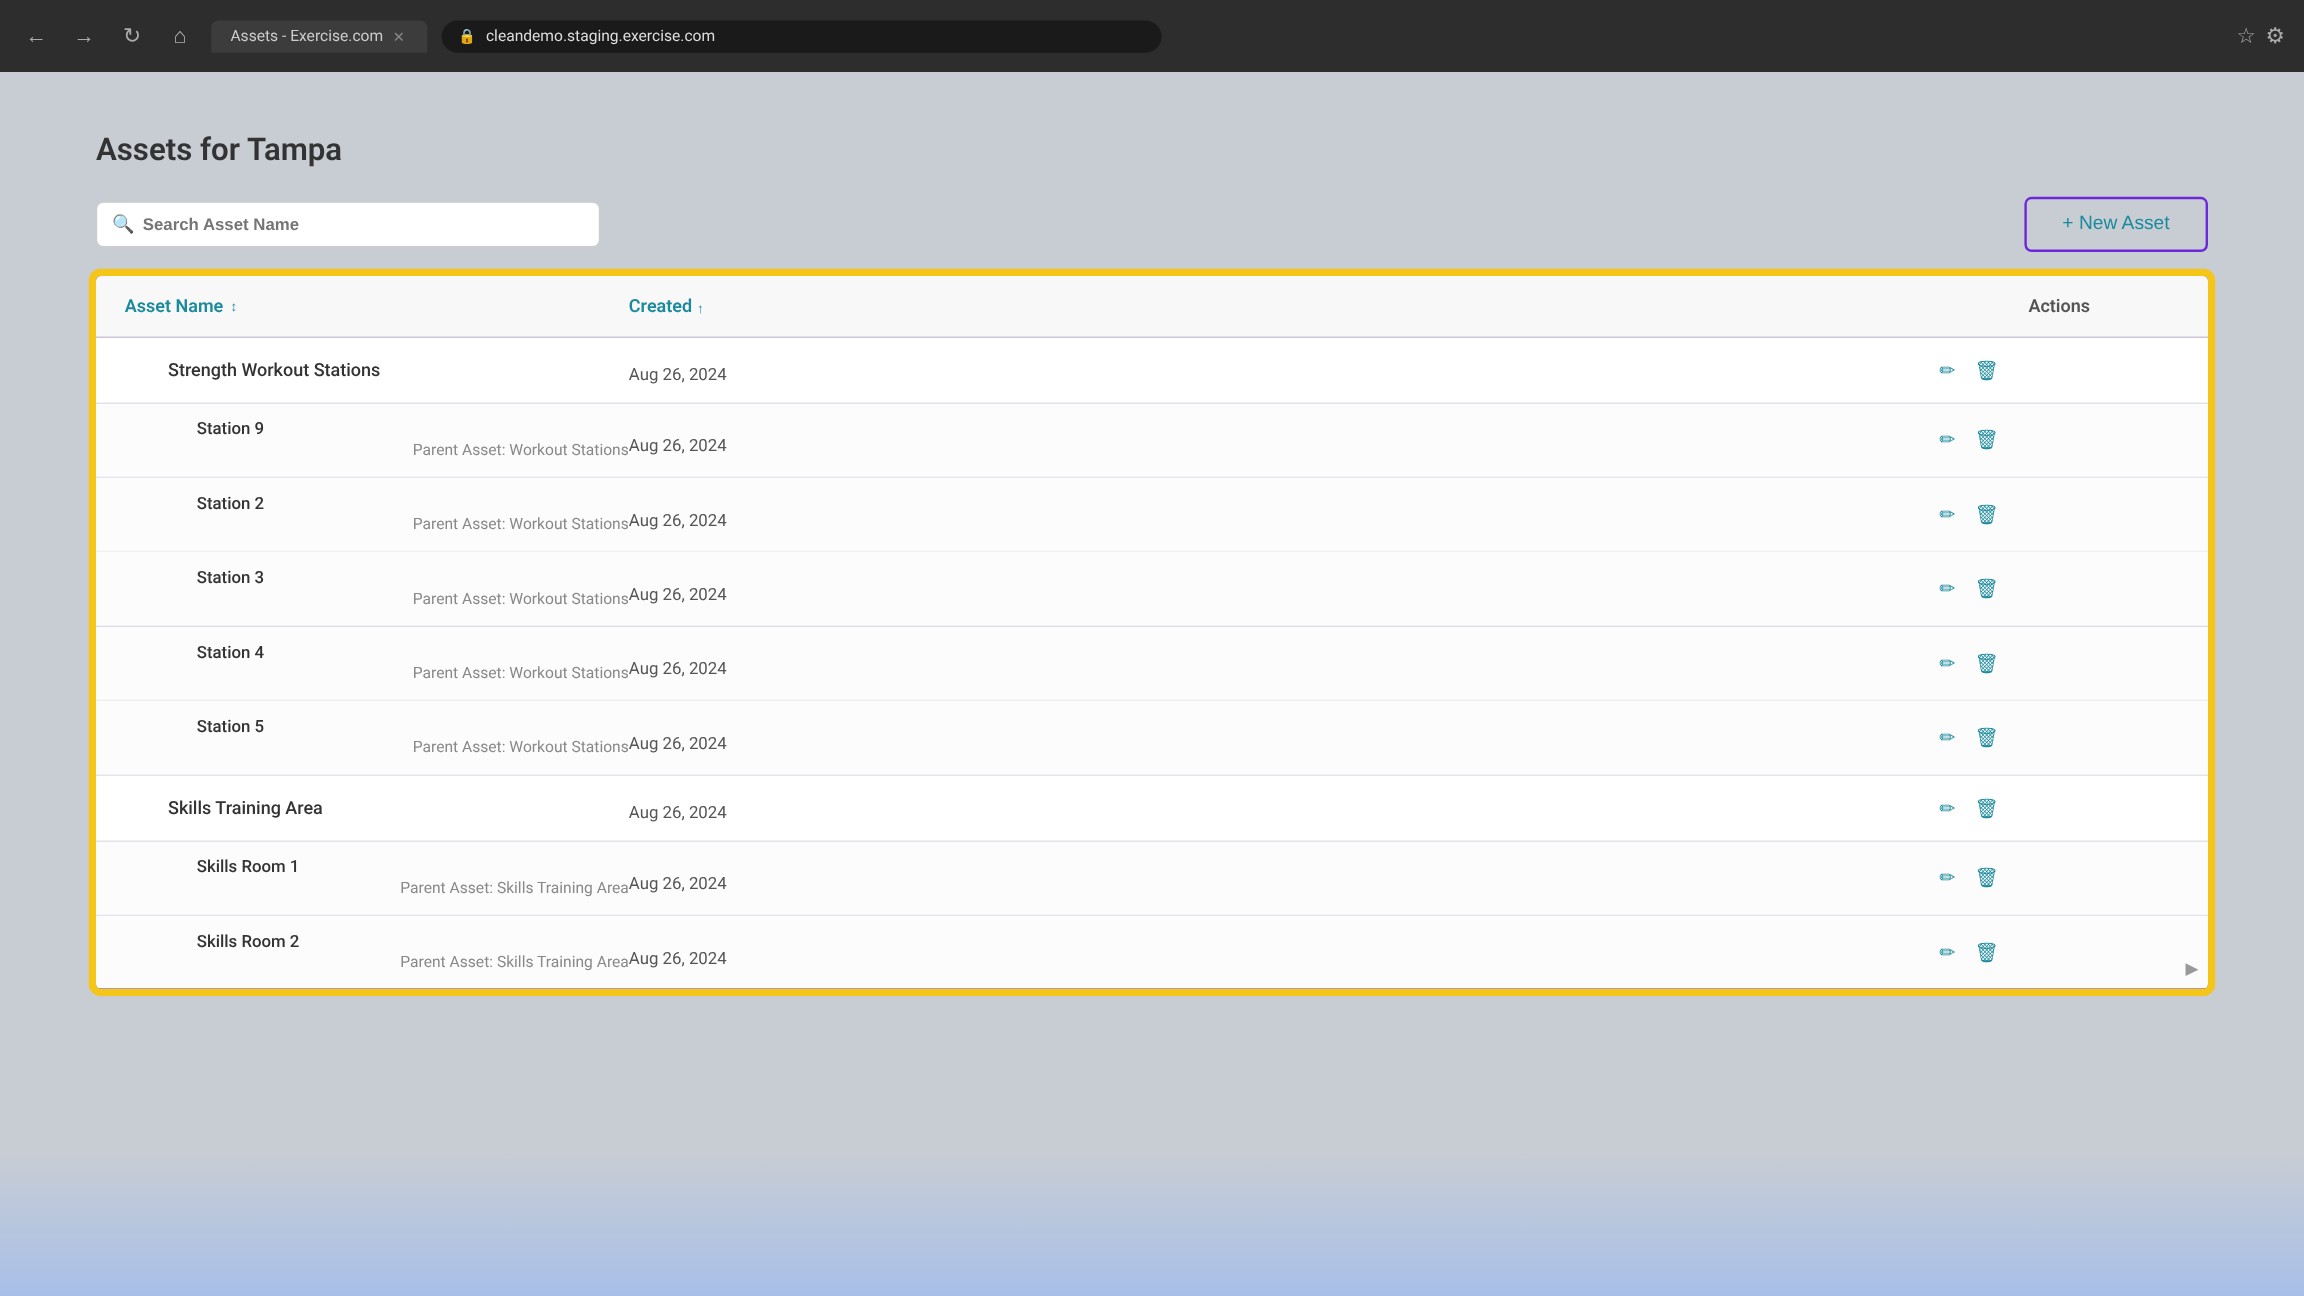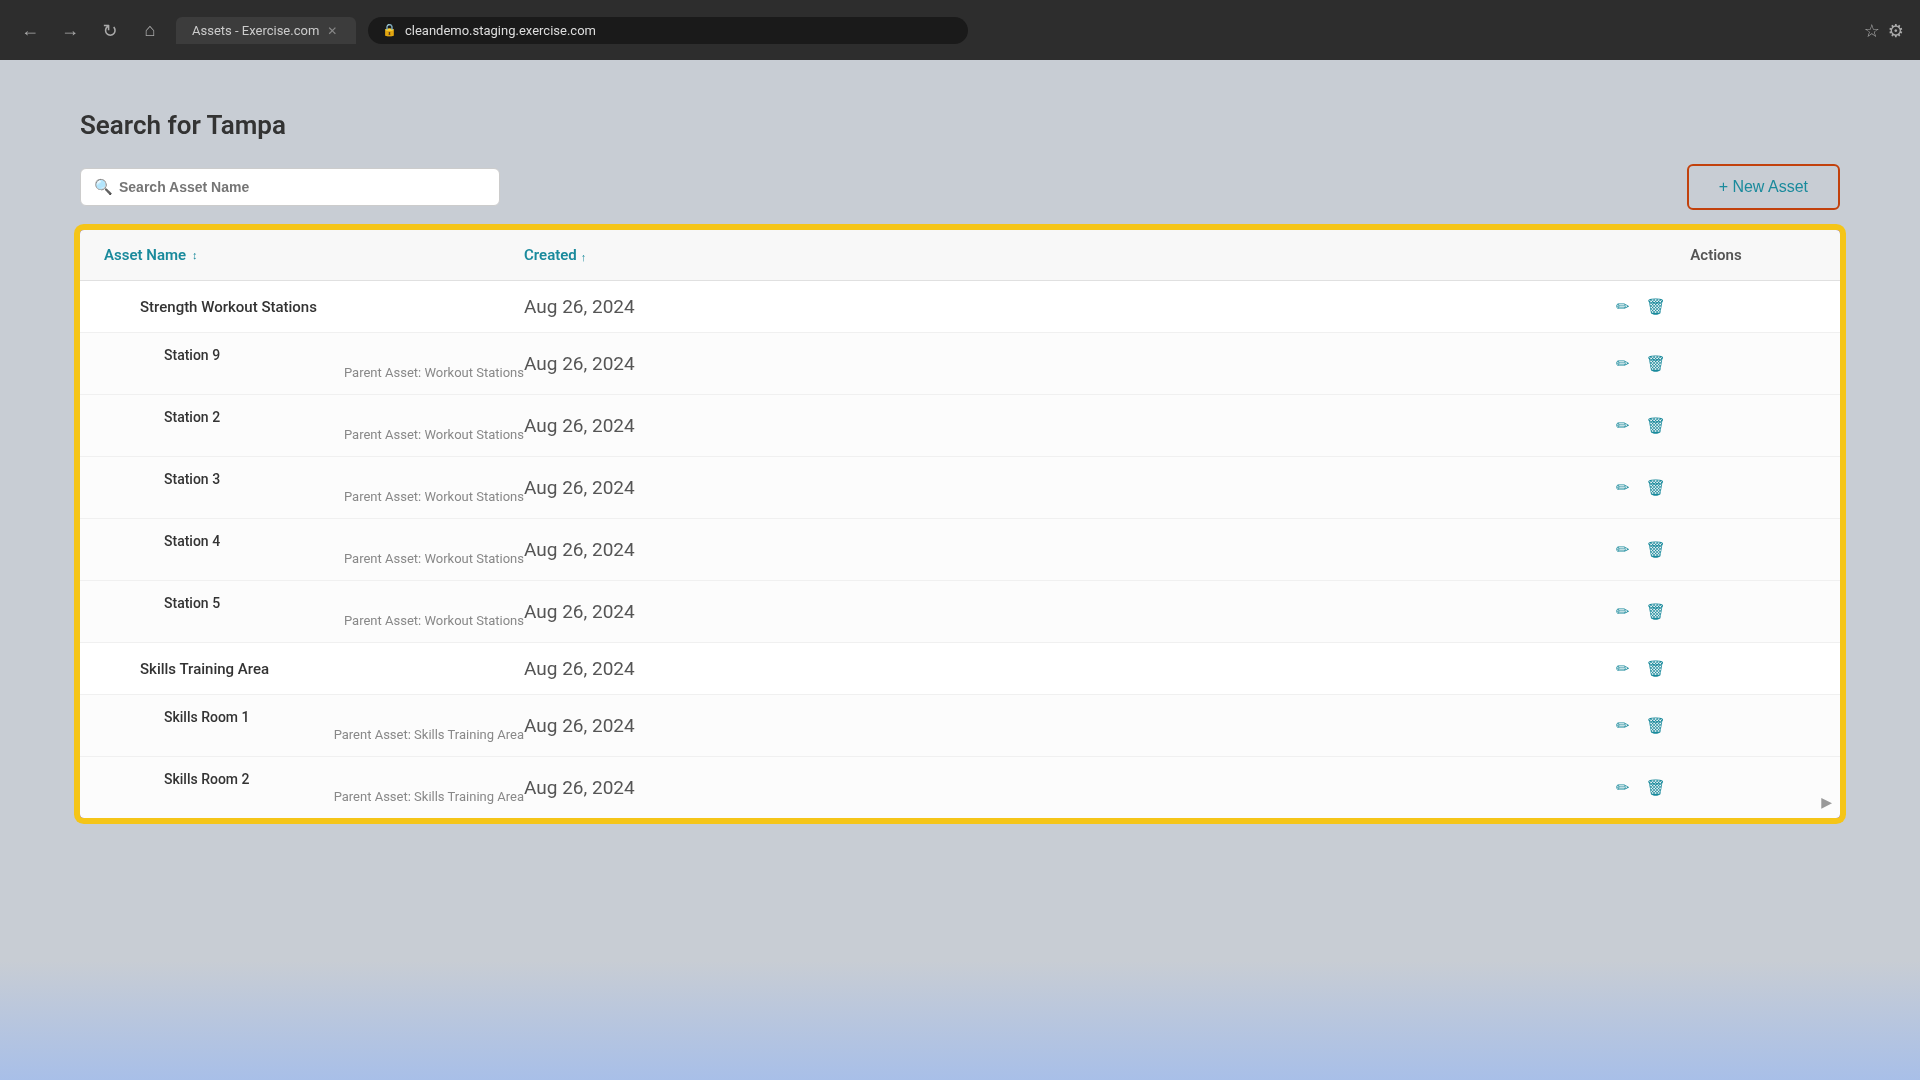--- a/index.html
+++ b/index.html
@@ -140,21 +140,21 @@
       outline: none;
       font-weight: bold;
     }
 
     .new-asset-btn {
       display: flex;
       align-items: center;
       gap: 8px;
       padding: 12px 30px;
       background: transparent;
-      border: 2px solid #c2410c;
+      border: 2px solid #6d28d9;
       border-radius: 6px;
       color: #1a8a9c;
       font-size: 16px;
       font-weight: 500;
       cursor: pointer;
     }
 
     
     .table-container {
       background: #4c1d95;
@@ -252,22 +252,23 @@
     }
 
     .asset-parent-label {
       font-size: 13px;
       color: #888;
       padding-left: 24px;
       text-align: right;
     }
 
     .date-cell {
-      font-size: 19px;
+      font-size: 14px;
       color: #555;
+      margin-top: 10px;
     }
 
     .actions-cell {
       display: flex;
       align-items: center;
       gap: 16px;
       justify-content: flex-start;
     }
 
     .action-icon {
@@ -301,21 +302,21 @@
     <span>cleandemo.staging.exercise.com</span>
   </div>
   <div class="browser-actions">
     <span>☆</span>
     <span>⚙</span>
   </div>
 </div>
 
 <div class="page-content">
 
-  <h1 class="page-title">Search for Tampa</h1>
+  <h1 class="page-title">Assets for Tampa</h1>
 
   <div class="header-row">
     <div class="search-wrapper">
       <span class="search-icon-pos">🔍</span>
       <input class="search-input" type="text" placeholder="Search Asset Name" style="">
     </div>
     <button class="new-asset-btn">
       <span>+ New Asset</span>
     </button>
   </div>

